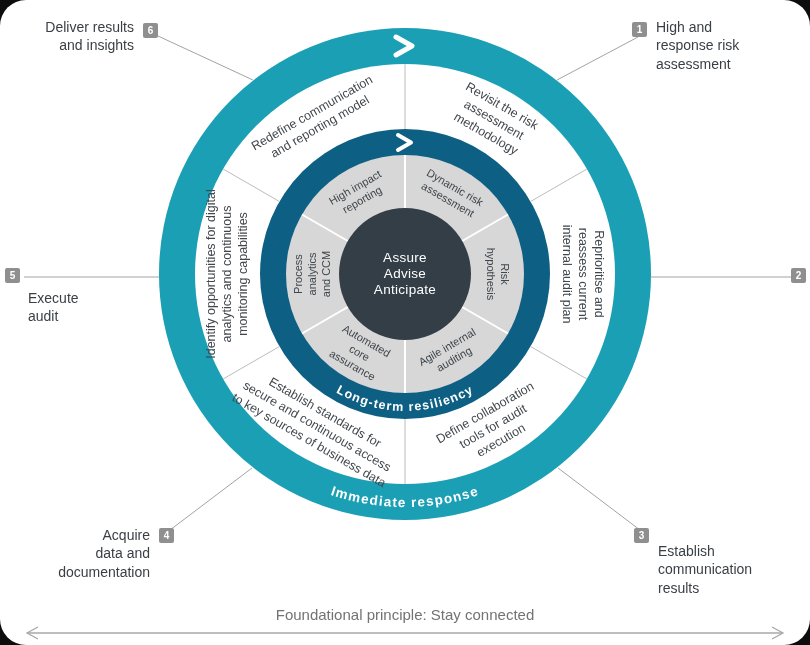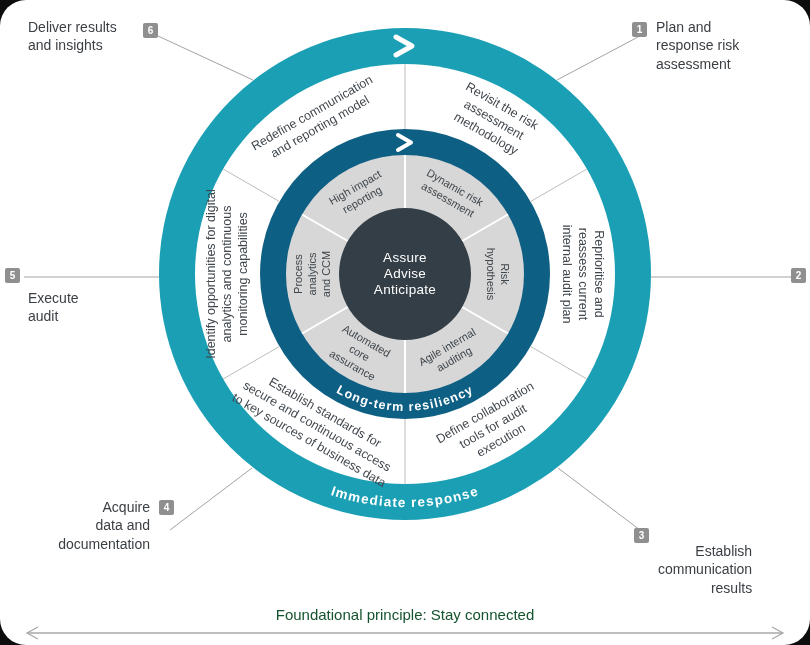--- a/index.html
+++ b/index.html
@@ -31,28 +31,28 @@
 
   .ms{position:absolute;display:flex;gap:9px;font-size:14px;color:#3a3f44;line-height:1.32;}
   .ms .lines span{display:block;}
   .badge{
     width:15px;height:15px;background:#8f8f8f;color:#fff;
     font-size:10px;font-weight:bold;display:flex;align-items:center;justify-content:center;
     border-radius:2px;flex:0 0 auto;
   }
   .ms1{left:632px;top:18px;}  .ms1 .badge{margin-top:4px;}
   .ms2{right:4px;top:268px;flex-direction:column;align-items:flex-end;gap:8px;}
-  .ms3{left:634px;top:526px;} .ms3 .badge{margin-top:2px;} .ms3 .lines{margin-top:16px;text-align:right;}
-  .ms4{left:44px;top:498px;}  .ms4 .lines{width:106px;text-align:right;} .ms4 .badge{margin-top:2px;}
+  .ms3{left:634px;top:526px;} .ms3 .badge{margin-top:2px;} .ms3 .lines{margin-top:16px;}
+  .ms4{left:44px;top:526px;}  .ms4 .lines{width:106px;text-align:right;} .ms4 .badge{margin-top:2px;}
   .ms5{left:5px;top:268px;flex-direction:column;align-items:flex-start;gap:6px;} .ms5 .lines{margin-left:23px;}
-  .ms6{left:28px;top:18px;}   .ms6 .lines{width:106px;} .ms6 .badge{margin-top:5px;}
+  .ms6{left:28px;top:18px;}   .ms6 .lines{width:106px;text-align:right;} .ms6 .badge{margin-top:5px;}
 
   .footer-label{
     position:absolute;left:0;right:0;top:606px;text-align:center;
-    font-size:15px;color:#14532d;
+    font-size:15px;color:#737373;
   }
 </style>
 </head>
 <body>
 
 <div class="page">
 
   <svg class="wheel" viewBox="0 0 810 645">
     <defs>
       <path id="arcOuter" d="M 203.2 390.5 A 233 233 0 0 0 606.8 390.5"></path>
@@ -168,21 +168,21 @@
     <g>
       <line class="footer-arrow" x1="28" y1="633" x2="782" y2="633"></line>
       <polyline class="footer-arrow" points="38,627 27,633 38,639"></polyline>
       <polyline class="footer-arrow" points="772,627 783,633 772,639"></polyline>
     </g>
   </svg>
 
   <div class="ms ms1">
     <span class="badge">1</span>
     <span class="lines">
-      <span>Plan and</span>
+      <span>High and</span>
       <span>response risk</span>
       <span>assessment</span>
     </span>
   </div>
 
   <div class="ms ms2">
     <span class="badge">2</span>
   </div>
 
   <div class="ms ms3">

